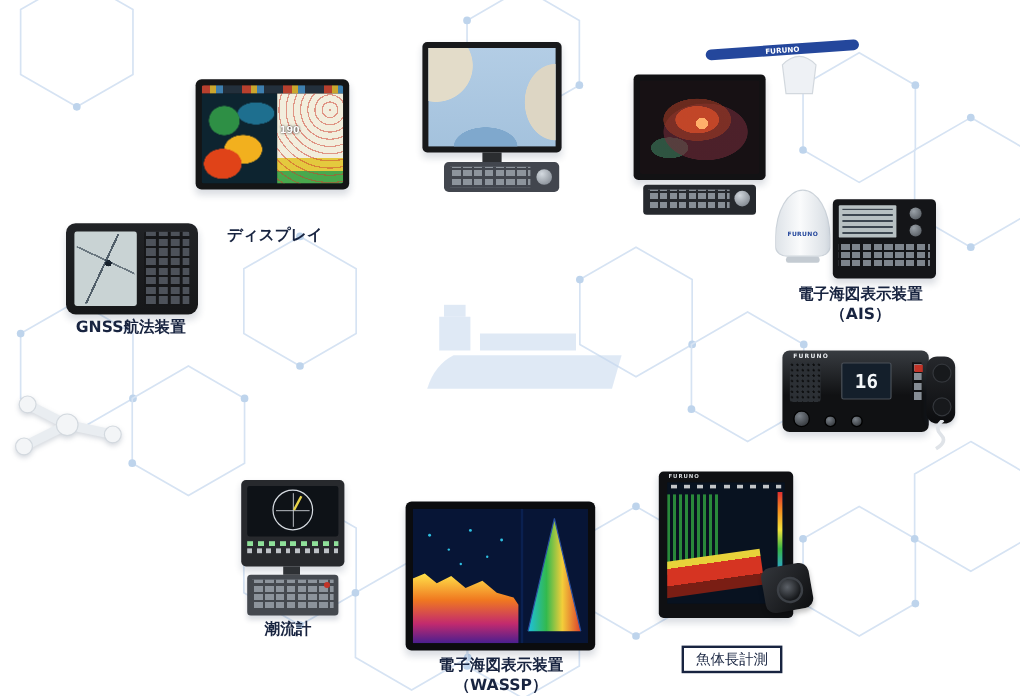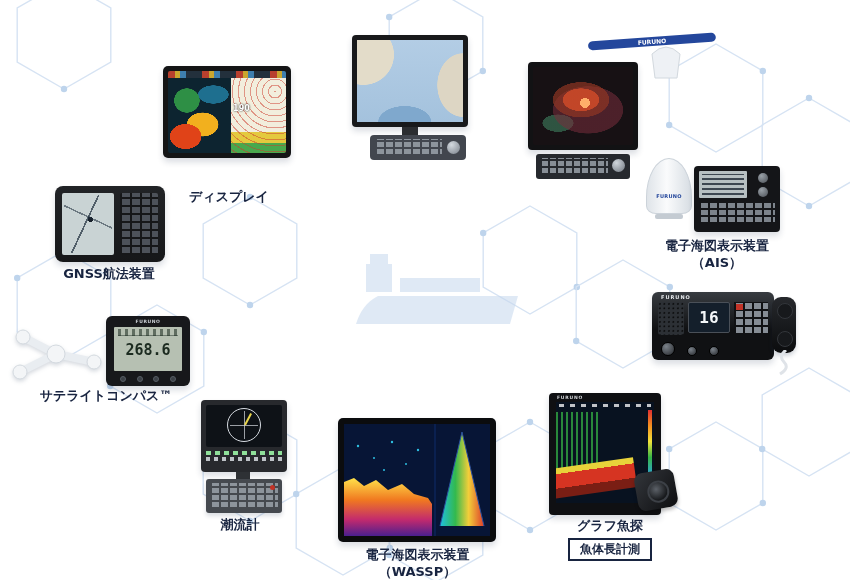--- a/index.html
+++ b/index.html
@@ -2,21 +2,21 @@
 <html><head>
 <meta charset="utf-8">
 <style>
 *{margin:0;padding:0;box-sizing:border-box}
 html,body{width:850px;height:580px}
 body{position:relative;background:#ffffff;overflow:hidden;font-family:"DejaVu Sans","Liberation Sans",sans-serif}
 #hex-bg{position:absolute;left:0;top:0;width:850px;height:580px}
 .ship{position:absolute;left:352px;top:226px;width:170px;height:112px;opacity:.55}
 .product{position:absolute}
 .plabel{position:absolute;left:0;right:0;text-align:center;font-size:13px;line-height:1.3;font-weight:700;color:#182440;white-space:nowrap}
-.badge{position:absolute;left:50%;transform:translateX(-50%);border:2px solid #182440;background:#fff;color:#182440;font-size:12px;font-weight:700;padding:1px 10px;white-space:nowrap}
+.badge{position:absolute;left:50%;transform:translateX(-50%);border:2px solid #182440;background:#fff;color:#182440;font-size:12px;font-weight:400;padding:1px 10px;white-space:nowrap}
 .mfd,.ecdis-mon,.radar-mon,.ais-unit,.gnss,.satc-disp,.vhf-panel,.cm-disp,.wassp-mon,.ff-mon{box-shadow:0 4px 6px rgba(25,45,75,.16)}
 
 
 .p-mfd{left:148px;top:66px;width:162px;height:142px}  .p-mfd .plabel{top:106px}
 .p-ecdis{left:340px;top:35px;width:145px;height:162px}.p-ecdis .plabel{top:126px}
 .p-radar{left:524px;top:62px;width:118px;height:142px}.p-radar .plabel{top:121px}
 .p-antenna{left:582px;top:22px;width:140px;height:62px}.p-antenna svg{width:100%;height:100%;overflow:visible}
 .p-ais{left:644px;top:156px;width:146px;height:122px} .p-ais .plabel{top:82px}
 .p-gnss{left:44px;top:186px;width:130px;height:106px} .p-gnss .plabel{top:80px}
 .p-satc{left:6px;top:314px;width:200px;height:98px}   .p-satc .plabel{top:74px}
@@ -101,21 +101,21 @@
 .satc-disp .brand-sm{position:absolute;top:3px;left:0;right:0;text-align:center;font-size:4.5px;font-weight:700;color:#cfd4da;letter-spacing:.6px}
 .sc-screen{height:100%;background:#b6c0b2;border-radius:1px;overflow:hidden}
 .sc-top{height:7px;border-bottom:1px solid rgba(25,40,30,.45);background:repeating-linear-gradient(90deg, rgba(25,40,30,.55) 0 3px, rgba(0,0,0,0) 3px 7px);margin:2px 4px 0}
 .sc-digits{text-align:center;font-family:"DejaVu Sans Mono",monospace;font-size:15px;font-weight:700;color:#1c2b20;line-height:1.9}
 .sc-btns{position:absolute;left:14px;right:14px;bottom:4px;display:flex;justify-content:space-between}
 .sc-btns i{width:6px;height:6px;border-radius:50%;background:#3b4046;border:1px solid #565c64}
 
 
 .vhf-panel{position:absolute;left:4px;top:0;width:122px;height:68px;background:linear-gradient(#383c41,#101113 55%);border-radius:6px;padding:5px 6px;}
 .vhf-panel .brand-sm2{position:absolute;top:2px;left:9px;font-size:5px;font-weight:700;color:#e6e9ec;letter-spacing:1px}
-.vhf-row{display:flex;gap:4px;margin-top:5px}
+.vhf-row{display:flex;gap:17px;margin-top:5px}
 .vhf-speaker{flex:0 0 26px;height:33px;border-radius:3px;background-color:#2c3035;background-image:radial-gradient(circle 1px at 2px 2px, #0b0c0d 85%, rgba(0,0,0,0) 100%);background-size:4.5px 4.5px}
 .vhf-screen{flex:0 0 42px;height:31px;background:#141f2b;border:1px solid #4a5058;border-radius:2px;display:flex;align-items:center;justify-content:center}
 .vhf-digits{font-family:"DejaVu Sans Mono",monospace;font-size:16px;font-weight:700;color:#f4f7f9}
 .vhf-keys{flex:1;height:33px;position:relative;background-image:
  repeating-linear-gradient(90deg,#101113 0 2px, rgba(0,0,0,0) 2px 9px),
  repeating-linear-gradient(0deg,#101113 0 2px, #868d95 2px 8px)}
 .vhf-keys::after{content:"";position:absolute;left:2px;top:2px;width:7px;height:6px;background:#c23327}
 .vhf-knobs{position:absolute;left:9px;bottom:4px;display:flex;gap:12px;align-items:flex-end}
 .vhf-knobs i{border-radius:50%;background:radial-gradient(circle at 35% 30%,#7b828a,#24272b);border:1px solid #000}
 .vhf-knobs i:nth-child(1){width:14px;height:14px}
@@ -301,36 +301,20 @@
       <line x1="50" y1="32" x2="14" y2="50"></line>
       <line x1="50" y1="32" x2="88" y2="40"></line>
     </g>
     <g fill="#f3f5f7" stroke="#d3d9df" stroke-width="1">
       <circle cx="17" cy="15" r="7"></circle>
       <circle cx="14" cy="50" r="7"></circle>
       <circle cx="88" cy="40" r="7"></circle>
       <circle cx="50" cy="32" r="9"></circle>
     </g>
   </svg>
-  <div class="satc-disp">
-    <span class="brand-sm">FURUNO</span>
-    <div class="sc-screen">
-      <div class="sc-top"></div>
-      <div class="sc-digits">268.6</div>
-    </div>
-    <div class="sc-btns">
-      <i></i>
-      <i></i>
-      <i></i>
-      <i></i>
-    </div>
-  </div>
-  <div class="plabel">
-    <span>サテライトコンパス™</span>
-  </div>
 </div>
 
 <div class="product p-vhf">
   <div class="vhf-panel">
     <span class="brand-sm2">FURUNO</span>
     <div class="vhf-row">
       <div class="vhf-speaker"></div>
       <div class="vhf-screen">
         <span class="vhf-digits">16</span>
       </div>
@@ -412,17 +396,14 @@
     <div class="ff-screen">
       <div class="ff-topbar"></div>
       <div class="ff-green"></div>
       <div class="ff-red"></div>
       <div class="ff-rainbow"></div>
     </div>
   </div>
   <div class="ff-cam">
     <div class="cam-body"></div>
   </div>
-  <div class="plabel">
-    <span>グラフ魚探</span>
-  </div>
   <div class="badge">魚体長計測</div>
 </div>
 
 </body></html>

